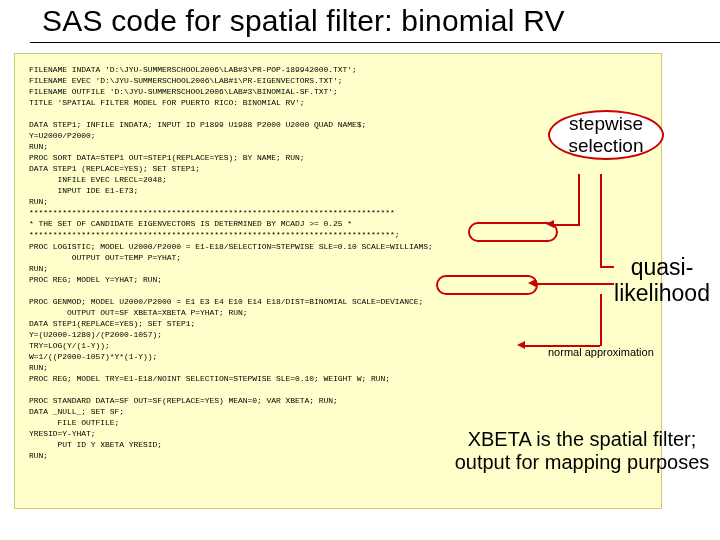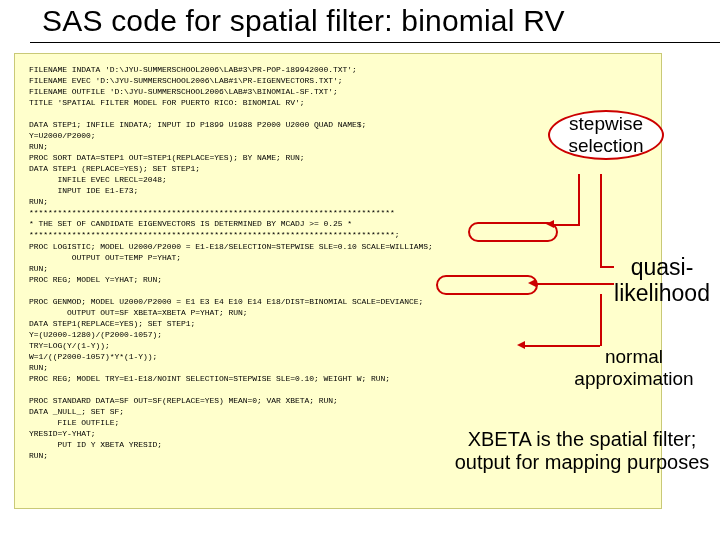--- a/index.html
+++ b/index.html
@@ -70,21 +70,21 @@
   }
   .annot {
     position: absolute;
     font-family: Arial, Helvetica, sans-serif;
     font-size: 23px;
     line-height: 1.15;
     z-index: 6;
     text-align: center;
   }
   .annot-quasi   { left: 612px; top: 254px; width: 100px; }
-  .annot-normal  { left: 548px; top: 346px; font-size: 19px; }
+  .annot-normal  { left: 548px; top: 346px; font-size: 11px; }
   .annot-xbeta {
     left: 452px; top: 428px;
     width: 260px;
     font-size: 20px;
     text-align: center;
   }
   
   .conn {
     position: absolute;
     background: #c00;

